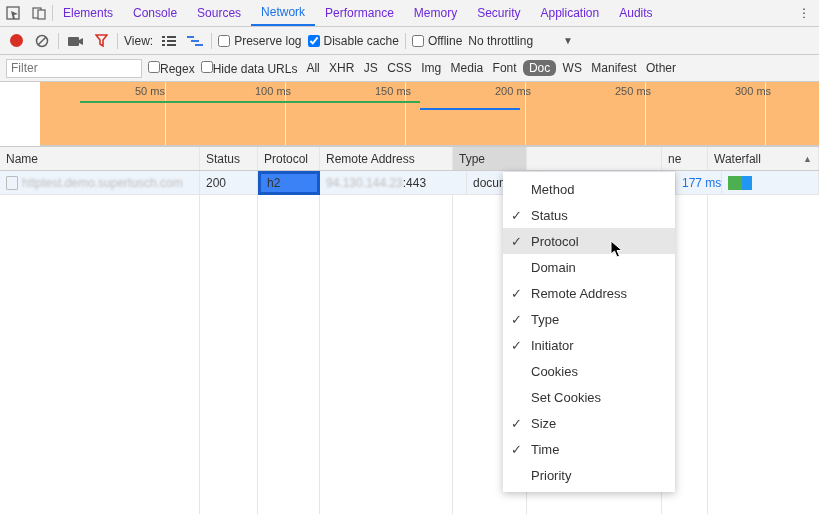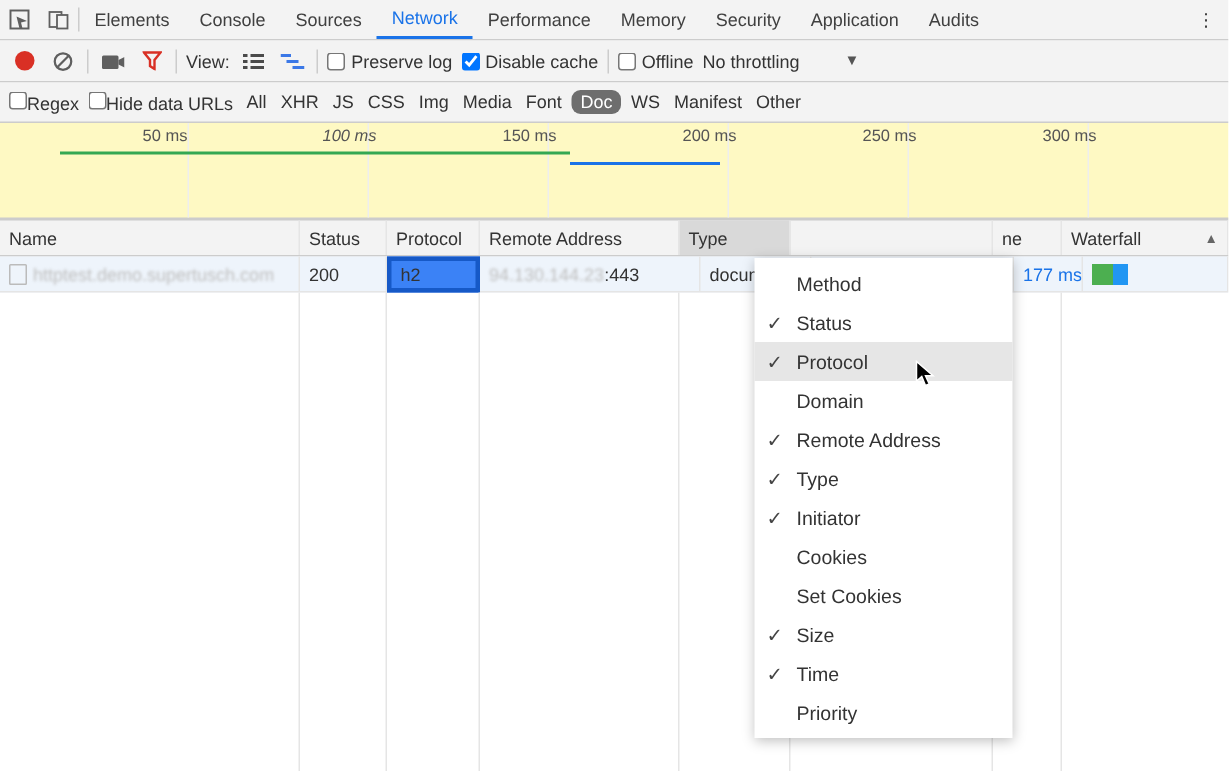--- a/index.html
+++ b/index.html
@@ -1,20 +1,20 @@
 <!DOCTYPE html>
 <html><head>
 <meta charset="utf-8">
 <style>
   * { box-sizing: border-box; margin: 0; padding: 0; font-family: Arial, Helvetica, sans-serif; }
   body { width: 819px; height: 514px; background: #fff; color: #333; font-size: 12px; overflow: hidden; position: relative; }
   .topbar { height: 27px; display: flex; align-items: center; border-bottom: 1px solid #ccc; background: #f3f3f3; }
   .topbar .icon { width: 26px; display: flex; justify-content: center; align-items: center; }
   .topbar .tabs { display: flex; height: 100%; }
-  .topbar .tab { padding: 0 10px; display: flex; align-items: center; color: #404040; cursor: default; }
+  .topbar .tab { padding: 0 10px; display: flex; align-items: center; color: #6d28d9; cursor: default; }
   .topbar .tab.active { color: #1a73e8; border-bottom: 2px solid #1a73e8; }
   .topbar .spacer { flex: 1; }
   .topbar .kebab { width: 30px; text-align: center; }
 
   .toolbar1 { height: 28px; display: flex; align-items: center; border-bottom: 1px solid #ccc; background: #f3f3f3; padding: 0 6px; gap: 6px; }
   .vline { width: 1px; height: 16px; background: #ccc; }
   .circle-red { width: 13px; height: 13px; border-radius: 50%; background: #d93025; }
   .iconcell { width: 20px; display: flex; justify-content: center; }
   .no-icon svg { display: block; }
   .cam-icon { color: #5f5f5f; }
@@ -23,21 +23,21 @@
   .list-icon, .wf-icon { color: #4a4a4a; }
   .toolbar1 label { display: flex; align-items: center; gap: 4px; }
   .throttle { display: flex; align-items: center; gap: 30px; }
   .down-tri { color: #555; font-size: 10px; }
 
   .toolbar2 { height: 27px; display: flex; align-items: center; border-bottom: 1px solid #ccc; background: #f3f3f3; padding: 0 6px; gap: 6px; }
   .filter-input { width: 136px; height: 19px; border: 1px solid #ccc; padding: 0 4px; font-size: 12px; }
   .type-filter { color: #333; padding: 0 3px; }
   .type-filter.sel { background: #6e6e6e; color: #fff; border-radius: 6px; padding: 1px 6px; }
 
-  .timeline { height: 64px; border-bottom: 1px solid #ccc; position: relative; background: #fef9c3; }
+  .timeline { height: 64px; border-bottom: 1px solid #ccc; position: relative; background: #fdba74; margin-left: 40px; }
   .tlabel { position: absolute; top: 3px; font-size: 11px; color: #555; }
   .gridline { position: absolute; top: 0; bottom: 0; width: 1px; background: #eee; }
   .track { position: absolute; height: 2px; }
 
   .headers { height: 25px; display: flex; border-top: 1px solid #ccc; border-bottom: 1px solid #ccc; background: #f3f3f3; }
   .colh { padding: 5px 6px; border-right: 1px solid #e5e5e5; color: #333; font-size: 12px; display: flex; align-items: center; }
   .colh.type-col { background: #d9d9d9; }
   .sorttri { margin-left: auto; color: #666; font-size: 9px; }
 
   .row { height: 24px; display: flex; background: #eef4fb; border-bottom: 1px solid #e5e5e5; }
@@ -149,31 +149,32 @@
       <input type="checkbox" style="">
       <span>Offline</span>
     </label>
   <span class="throttle">
     <span>No throttling</span>
     <span class="down-tri">▼</span>
   </span>
 </div>
 
 <div class="toolbar2">
+  <input class="filter-input" placeholder="Filter" style="">
   <label><input type="checkbox" style=""><span>Regex</span></label>
   <label><input type="checkbox" style=""><span>Hide data URLs</span></label>
   <span id="types"><span class="type-filter">All</span> <span class="type-filter">XHR</span> <span class="type-filter">JS</span> <span class="type-filter">CSS</span> <span class="type-filter">Img</span> <span class="type-filter">Media</span> <span class="type-filter">Font</span> <span class="type-filter sel">Doc</span> <span class="type-filter">WS</span> <span class="type-filter">Manifest</span> <span class="type-filter">Other</span> </span>
 </div>
 
 <div class="timeline">
   <div id="tl">
       <div class="gridline" style="left: 125px;"></div>
       <div class="tlabel" style="left: 95px;">50 ms</div>
       <div class="gridline" style="left: 245px;"></div>
-      <div class="tlabel" style="left: 215px; font-style: italic;">100 ms</div>
+      <div class="tlabel" style="left: 215px;">100 ms</div>
       <div class="gridline" style="left: 365px;"></div>
       <div class="tlabel" style="left: 335px;">150 ms</div>
       <div class="gridline" style="left: 485px;"></div>
       <div class="tlabel" style="left: 455px;">200 ms</div>
       <div class="gridline" style="left: 605px;"></div>
       <div class="tlabel" style="left: 575px;">250 ms</div>
       <div class="gridline" style="left: 725px;"></div>
       <div class="tlabel" style="left: 695px;">300 ms</div>
     </div>
   <div class="track" style="top:19px;left:40px;width:340px;background:#34a853"></div>

